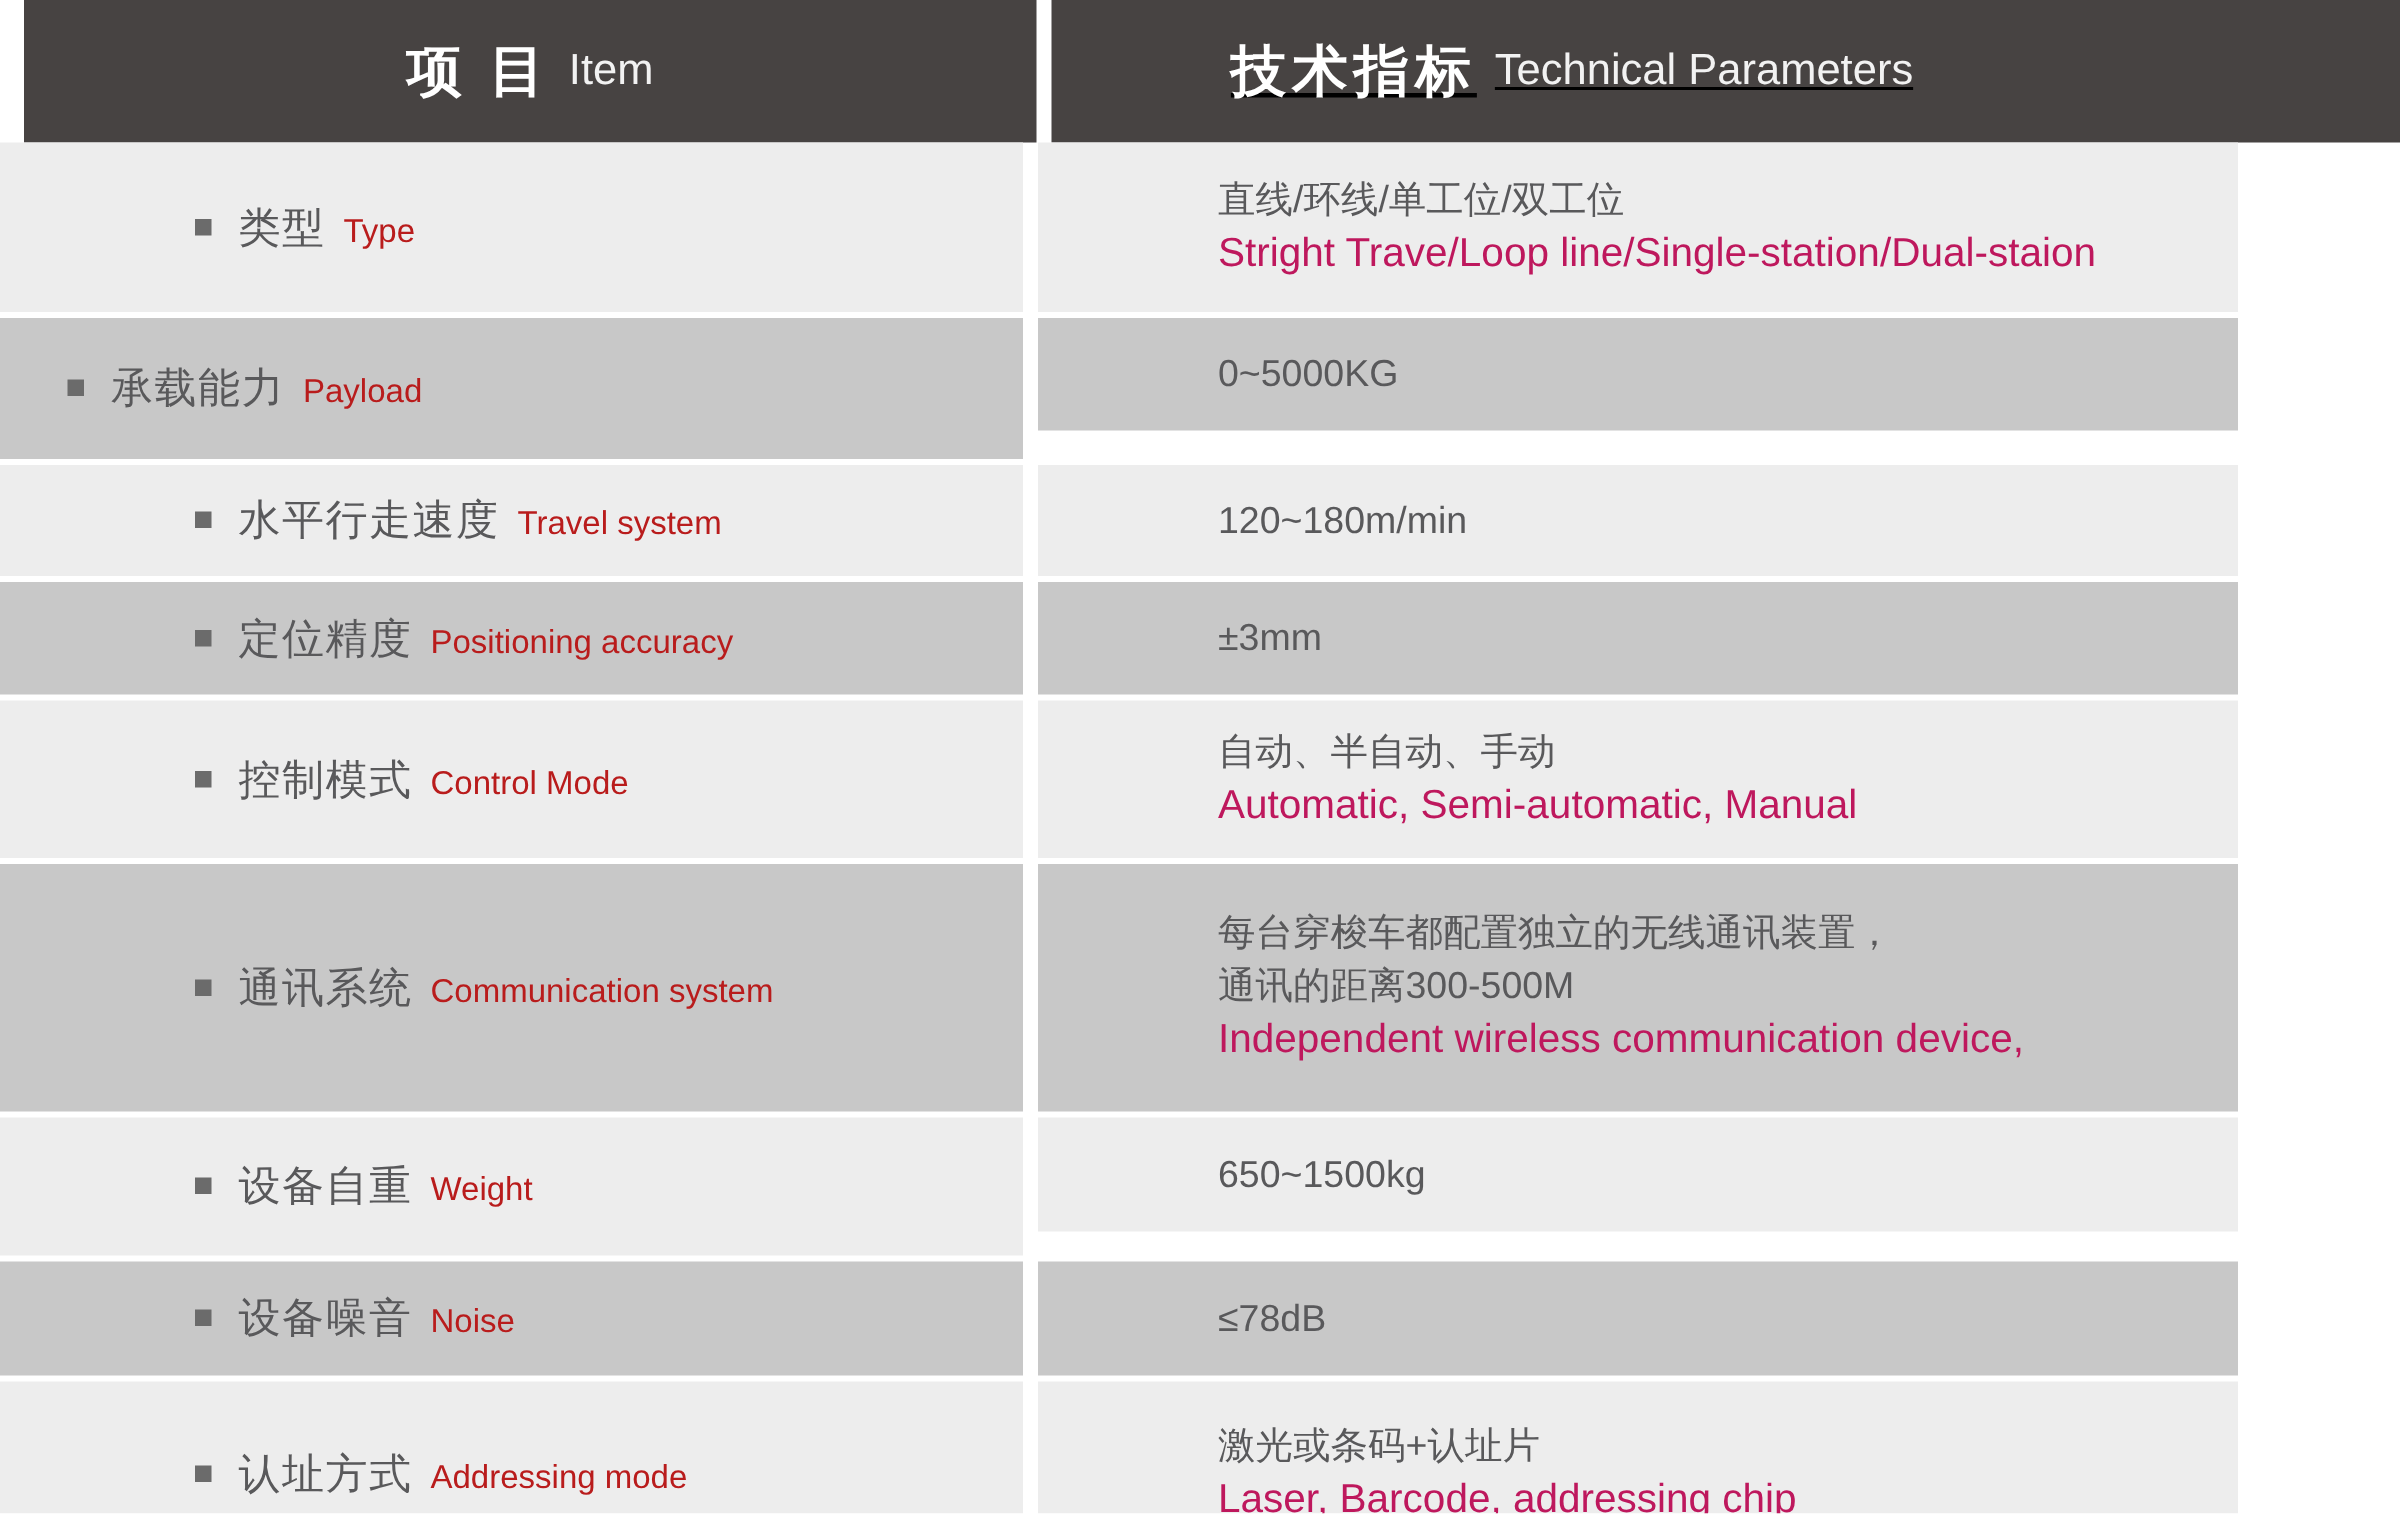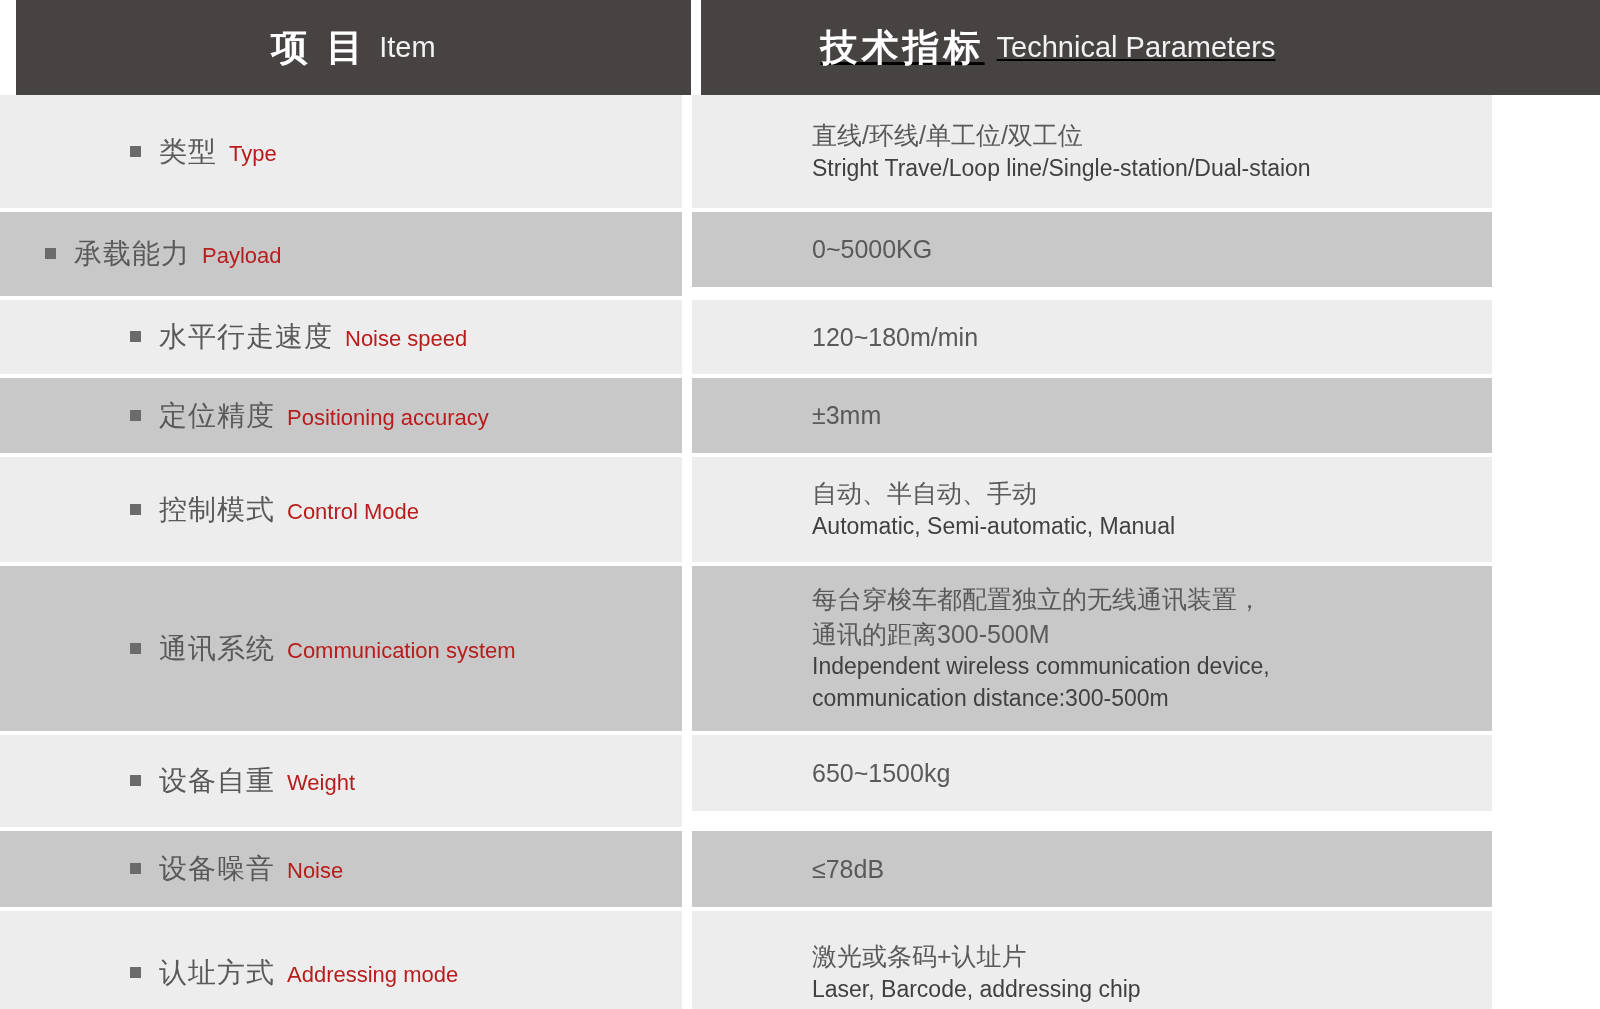--- a/index.html
+++ b/index.html
@@ -122,22 +122,22 @@
   .param-wrap {
     display: block;
   }
   .p-cn {
     font-size: 25px;
     color: #59595b;
     line-height: 1.38;
     white-space: nowrap;
   }
   .p-en {
-    font-size: 23px;
-    color: #404040;
+    font-size: 27px;
+    color: #be185d;
     line-height: 1.38;
     white-space: nowrap;
   }
 </style>
 </head>
 <body>
 
 <div id="spec-table">
 
   <div class="thead">
@@ -161,39 +161,39 @@
           </div>
         </div>
         <div class="cell right" style="height: 113px;">
           <div class="param-wrap">
             <div class="p-cn">直线/环线/单工位/双工位</div>
             <div class="p-en">Stright Trave/Loop line/Single-station/Dual-staion</div>
           </div>
         </div>
       </div>
       <div class="row dark">
-        <div class="cell left" style="height: 84px; padding-left: 45px;">
+        <div class="cell left" style="height: 94px; padding-left: 45px;">
           <div class="item-wrap">
             <span class="bullet"></span>
             <span class="i-cn">承载能力</span>
             <span class="i-en">Payload</span>
           </div>
         </div>
         <div class="cell right" style="height: 75px;">
           <div class="param-wrap">
             <div class="p-cn">0~5000KG</div>
           </div>
         </div>
       </div>
       <div class="row light">
         <div class="cell left" style="height: 74px;">
           <div class="item-wrap">
             <span class="bullet"></span>
             <span class="i-cn">水平行走速度</span>
-            <span class="i-en">Noise speed</span>
+            <span class="i-en">Travel system</span>
           </div>
         </div>
         <div class="cell right" style="height: 74px;">
           <div class="param-wrap">
             <div class="p-cn">120~180m/min</div>
           </div>
         </div>
       </div>
       <div class="row dark">
         <div class="cell left" style="height: 75px;">
@@ -230,21 +230,20 @@
             <span class="bullet"></span>
             <span class="i-cn">通讯系统</span>
             <span class="i-en">Communication system</span>
           </div>
         </div>
         <div class="cell right" style="height: 165px;">
           <div class="param-wrap">
             <div class="p-cn">每台穿梭车都配置独立的无线通讯装置，</div>
             <div class="p-cn">通讯的距离300-500M</div>
             <div class="p-en">Independent wireless communication device,</div>
-            <div class="p-en">communication distance:300-500m</div>
           </div>
         </div>
       </div>
       <div class="row light">
         <div class="cell left" style="height: 92px;">
           <div class="item-wrap">
             <span class="bullet"></span>
             <span class="i-cn">设备自重</span>
             <span class="i-en">Weight</span>
           </div>

